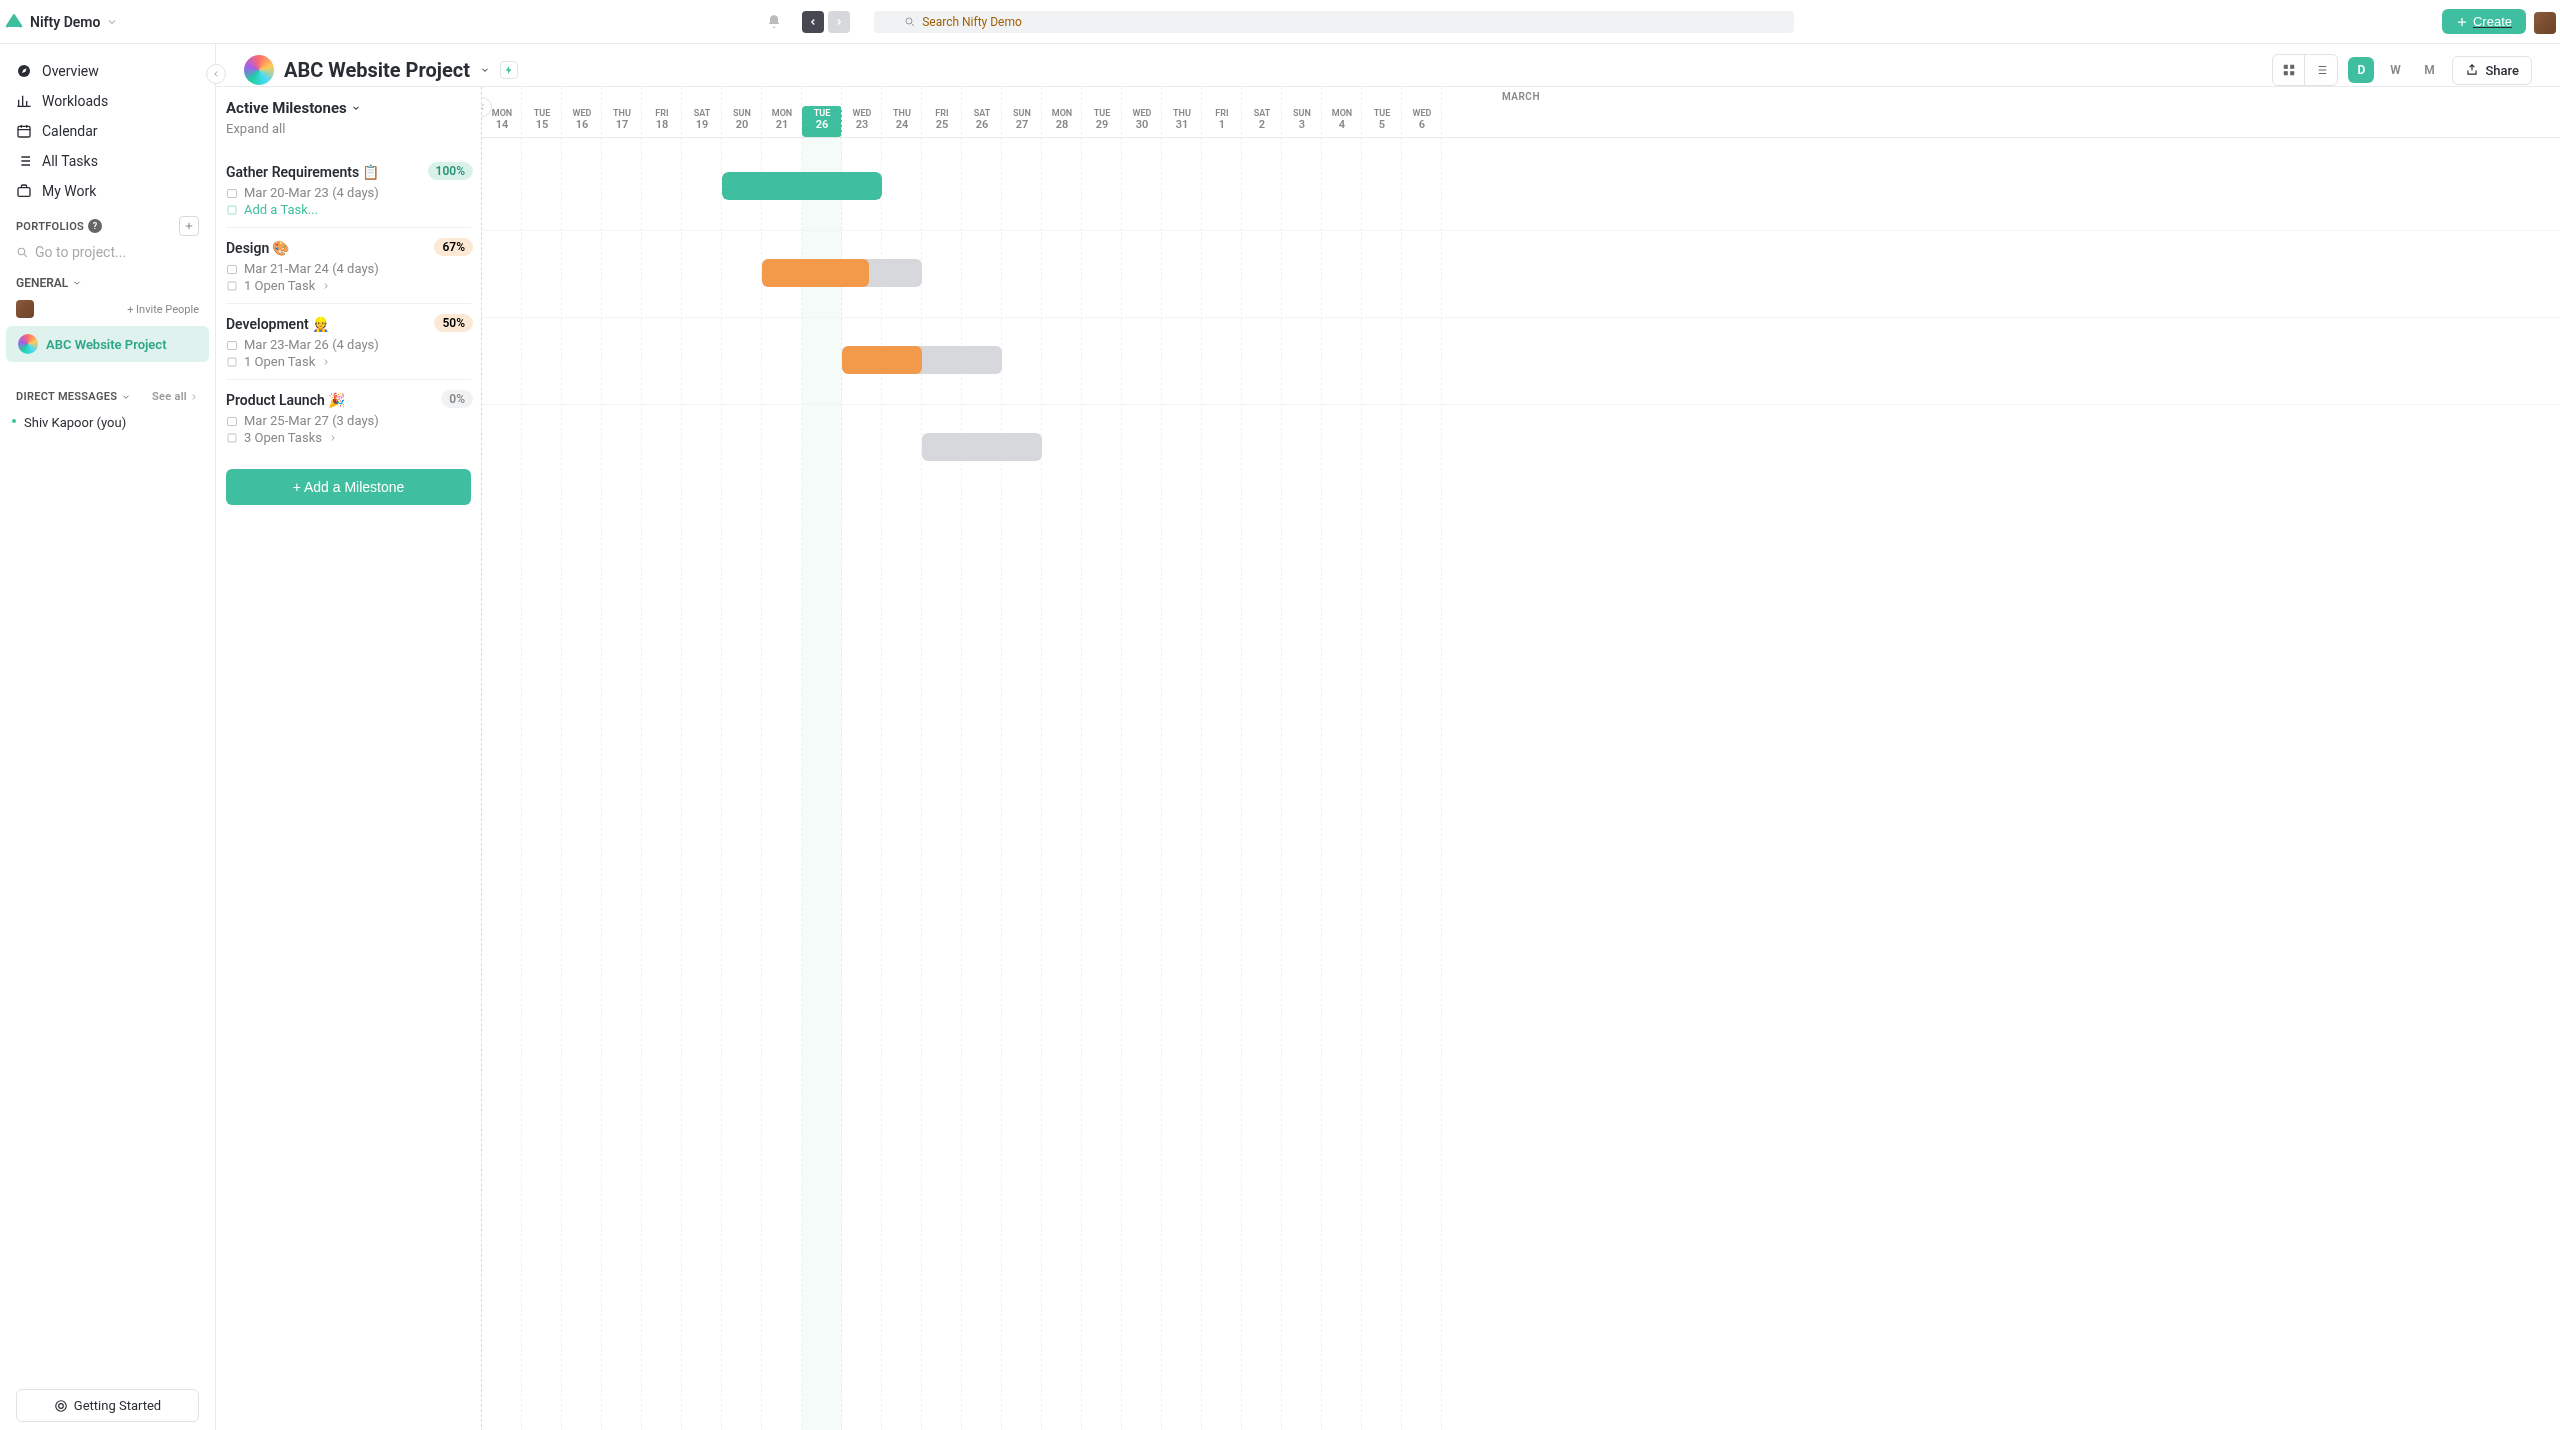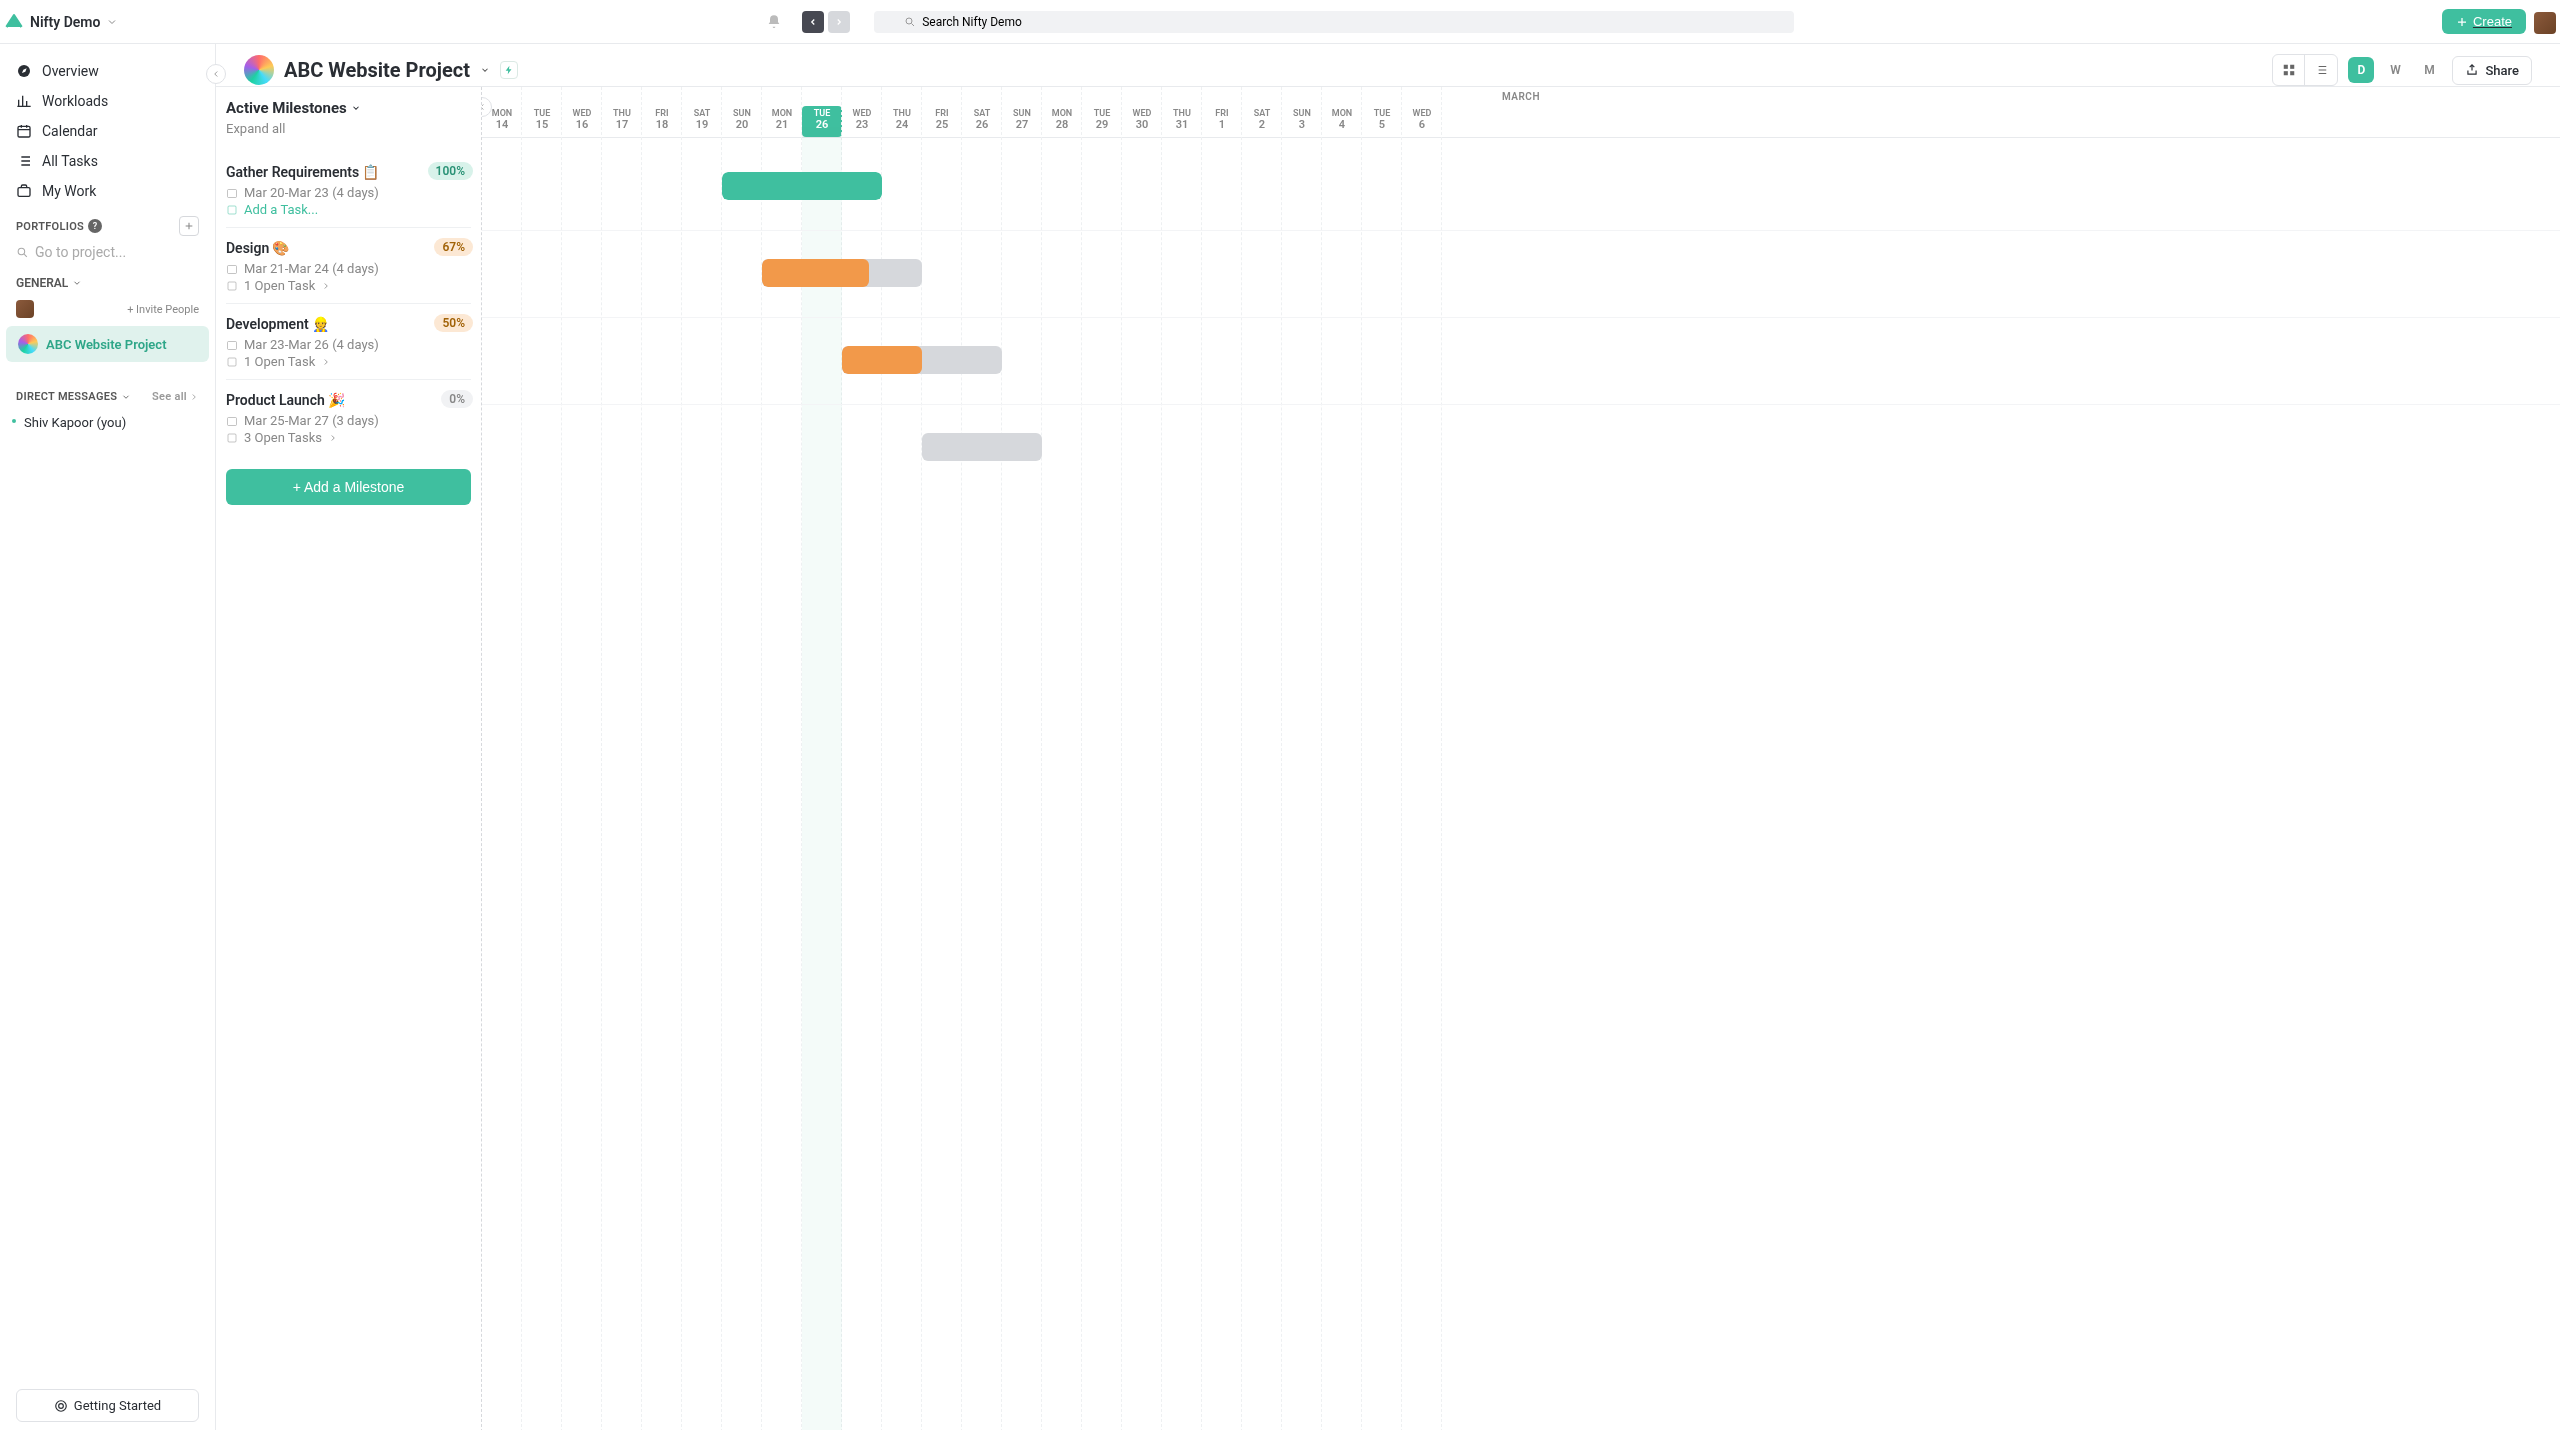--- a/index.html
+++ b/index.html
@@ -9,21 +9,21 @@
 .topbar { display: flex; align-items: center; height: 44px; padding: 0 4px; border-bottom: 1px solid #e8eaed; gap: 12px; }
 .logo-wrap { display: flex; align-items: center; gap: 6px; cursor: pointer; }
 .logo-icon { width: 20px; height: 20px; }
 .workspace-name { font-weight: 600; font-size: 14px; }
 .chevron-down { width: 12px; height: 12px; color: #888; }
 .bell-icon { color: #bbb; width: 16px; height: 16px; margin-left: auto; margin-right: 8px;}
 .nav-arrows { display: flex; gap: 4px; }
 .nav-arrow { width: 22px; height: 22px; background: #474952; border-radius: 4px; display: flex; align-items: center; justify-content: center; color: #fff; cursor: pointer; }
 .nav-arrow.disabled { background: #d6d8dc; }
 .search-wrap { flex: 1; margin-left: 12px; max-width: 920px; }
-.search-bar { width: 100%; height: 22px; background: #f1f2f4; border: none; border-radius: 4px; padding: 0 30px; font-size: 12px; color: #000000; display:flex; align-items:center; gap:6px;}
+.search-bar { width: 100%; height: 22px; background: #f1f2f4; border: none; border-radius: 4px; padding: 0 30px; font-size: 12px; color: #a16207; display:flex; align-items:center; gap:6px;}
 .search-bar svg { width:12px; height:12px; color:#999;}
 .topbar-right { display: flex; align-items: flex-end; gap: 8px; margin-left:auto;text-decoration:underline;}
 .create-btn { background: #3fbf9f; color: #fff; border: none; border-radius: 6px; padding: 5px 14px; font-size: 13px; font-weight: 500; display: flex; align-items: center; gap: 5px; cursor: pointer; }
 .avatar-img { width: 22px; height: 22px; border-radius: 4px; background: linear-gradient(135deg,#8b5a3c,#6b4226); }
 
 
 .main { display: flex; height: calc(100vh - 32px); }
 
 
 .sidebar { width: 216px; border-right: 1px solid #e8eaed; padding: 12px 0; display: flex; flex-direction: column; overflow-y:auto;}
@@ -72,21 +72,21 @@
 
 .roadmap { flex: 1; display: flex; overflow: hidden; }
 .milestone-panel { width: 266px; border-right: 1px dashed #d6d8dc; padding: 8px 10px; overflow-y:auto;}
 .mp-header { display: flex; align-items: center; gap: 4px; font-weight: 700; font-size: 15px; padding: 4px 0; }
 .mp-expand { font-size: 13px; color: #888; margin-bottom: 16px; cursor:pointer;}
 .milestone { padding: 10px 0; border-top: 1px solid #eef0f2; position: relative; }
 .milestone:first-of-type { border-top: none; }
 .ms-title { font-size: 14px; font-weight: 600; display:inline-block;}
 .ms-pct { position: absolute; right: -2px; top: 10px; background: #fff; border-radius: 10px; padding: 2px 8px; font-size: 12px; font-weight: 600; }
 .pct-green { background: #d8f2ea; color: #2a9276; }
-.pct-orange { background: #fce8d4; color: #a16207; }
+.pct-orange { background: #fce8d4; color: #000000; }
 .pct-gray { background: #f1f2f4; color: #888; }
 .ms-meta { display: flex; align-items: center; gap: 6px; font-size: 13px; color: #888; margin-top: 4px; }
 .ms-meta svg { width: 12px; height: 12px; }
 .ms-tasks { display: flex; align-items: center; gap: 6px; font-size: 13px; color: #888; margin-top: 2px; cursor:pointer;}
 .ms-tasks.link { color: #3fbf9f; }
 .add-milestone-btn { background: #3fbf9f; color: #fff; border: none; border-radius: 6px; padding: 10px; width: 100%; font-size: 14px; font-weight: 500; margin-top: 14px; cursor: pointer; }
 
 
 .timeline { flex: 1; position: relative; overflow:hidden;}
 .tl-scroll-handle { position:absolute; left:-10px; top:10px; width:20px; height:20px; border-radius:50%; border:1px solid #e0e2e6; background:#fff; display:flex; align-items:center; justify-content:center; color:#888; cursor:pointer; z-index:3;}

